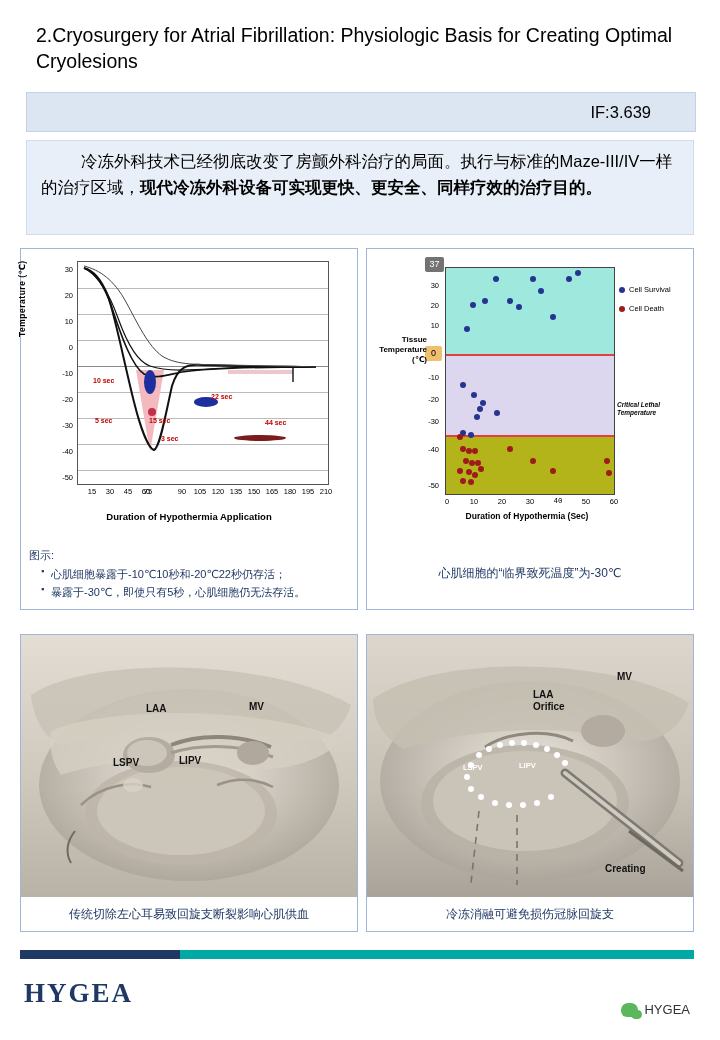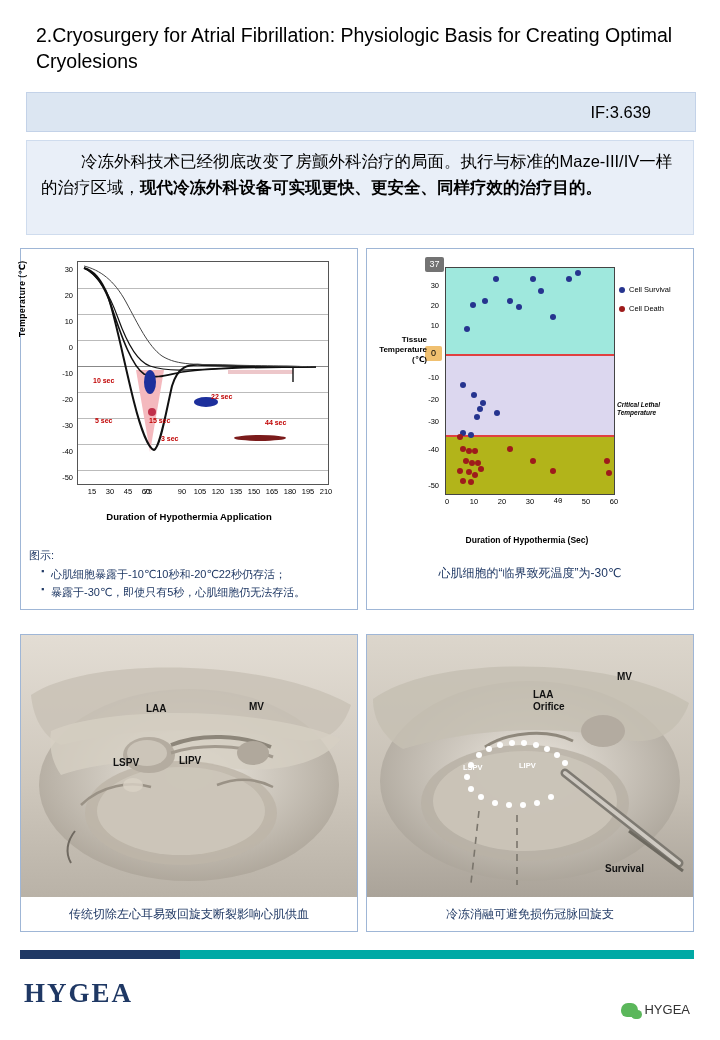--- a/index.html
+++ b/index.html
@@ -102,21 +102,21 @@
   .c2 .band-mid{position:absolute;left:0;top:86px;width:100%;height:82px;background:#dcd7ef;}
   .c2 .band-bot{position:absolute;left:0;top:168px;width:100%;height:58px;background:#b2b41a;}
   .c2 .zeroline{position:absolute;left:0;top:86px;width:100%;height:2px;background:#e04040;}
   .c2 .lethal{position:absolute;left:0;top:167px;width:100%;height:2px;background:#e04040;}
   .c2 .pt{position:absolute;width:6px;height:6px;border-radius:50%;}
   .c2 .blue{background:#26348f;}
   .c2 .red{background:#9e1b1b;}
   .c2 .ytick{position:absolute;left:46px;font-size:7.5px;width:26px;text-align:right;}
   .c2 .xtick{position:absolute;font-size:7.5px;width:16px;text-align:center;}
   .c2 .axlabel{position:absolute;font-size:8px;font-weight:bold;text-align:right;line-height:1.25;}
-  .c2 .xlab{position:absolute;left:60px;top:262px;width:200px;text-align:center;font-size:8.5px;font-weight:bold;margin-top:24px;}
+  .c2 .xlab{position:absolute;left:60px;top:262px;width:200px;text-align:center;font-size:8.5px;font-weight:bold;}
   .c2 .badge37{
     position:absolute;left:58px;top:8px;width:19px;height:15px;background:#737373;color:#fff;
     font-size:9px;text-align:center;line-height:15px;border-radius:2px;
   }
   .c2 .badge0{
     position:absolute;left:58px;top:97px;width:17px;height:15px;background:#f0c070;color:#000;
     font-size:9px;text-align:center;line-height:15px;border-radius:2px;
   }
   .c2 .legend{position:absolute;left:252px;top:36px;font-size:7.5px;}
   .c2 .legend div{display:flex;align-items:center;gap:4px;margin-bottom:10px;}
@@ -404,21 +404,21 @@
         <path d="M198,138 L312,228" stroke="#cfcac2" stroke-width="4" stroke-linecap="round"></path>
         <path d="M262,196 L316,236" stroke="#6d6960" stroke-width="3" fill="none"></path>
         <path d="M112,176 L104,248" stroke="#7a756c" stroke-width="1.6" stroke-dasharray="7 6" fill="none"></path>
         <path d="M150,180 L150,250" stroke="#7a756c" stroke-width="1.6" stroke-dasharray="7 6" fill="none"></path>
       </svg>
       <div class="anat">
         <div class="lbl" style="left:166px;top:54px;width:52px;line-height:1.2;">LAA Orifice</div>
         <div class="lbl" style="left:250px;top:36px;">MV</div>
         <div class="lblw" style="left:96px;top:128px;">LSPV</div>
         <div class="lblw" style="left:152px;top:126px;">LIPV</div>
-        <div class="lbl" style="left:238px;top:228px;">Survival</div>
+        <div class="lbl" style="left:238px;top:228px;">Creating</div>
       </div>
     </div>
     <div class="img-cap">冷冻消融可避免损伤冠脉回旋支</div>
   </div>
 
   <div class="bar-dark"></div>
   <div class="bar-teal"></div>
   <div class="logo">HYGEA</div>
   <div class="wechat">
     <span class="wechat-icon"></span>

